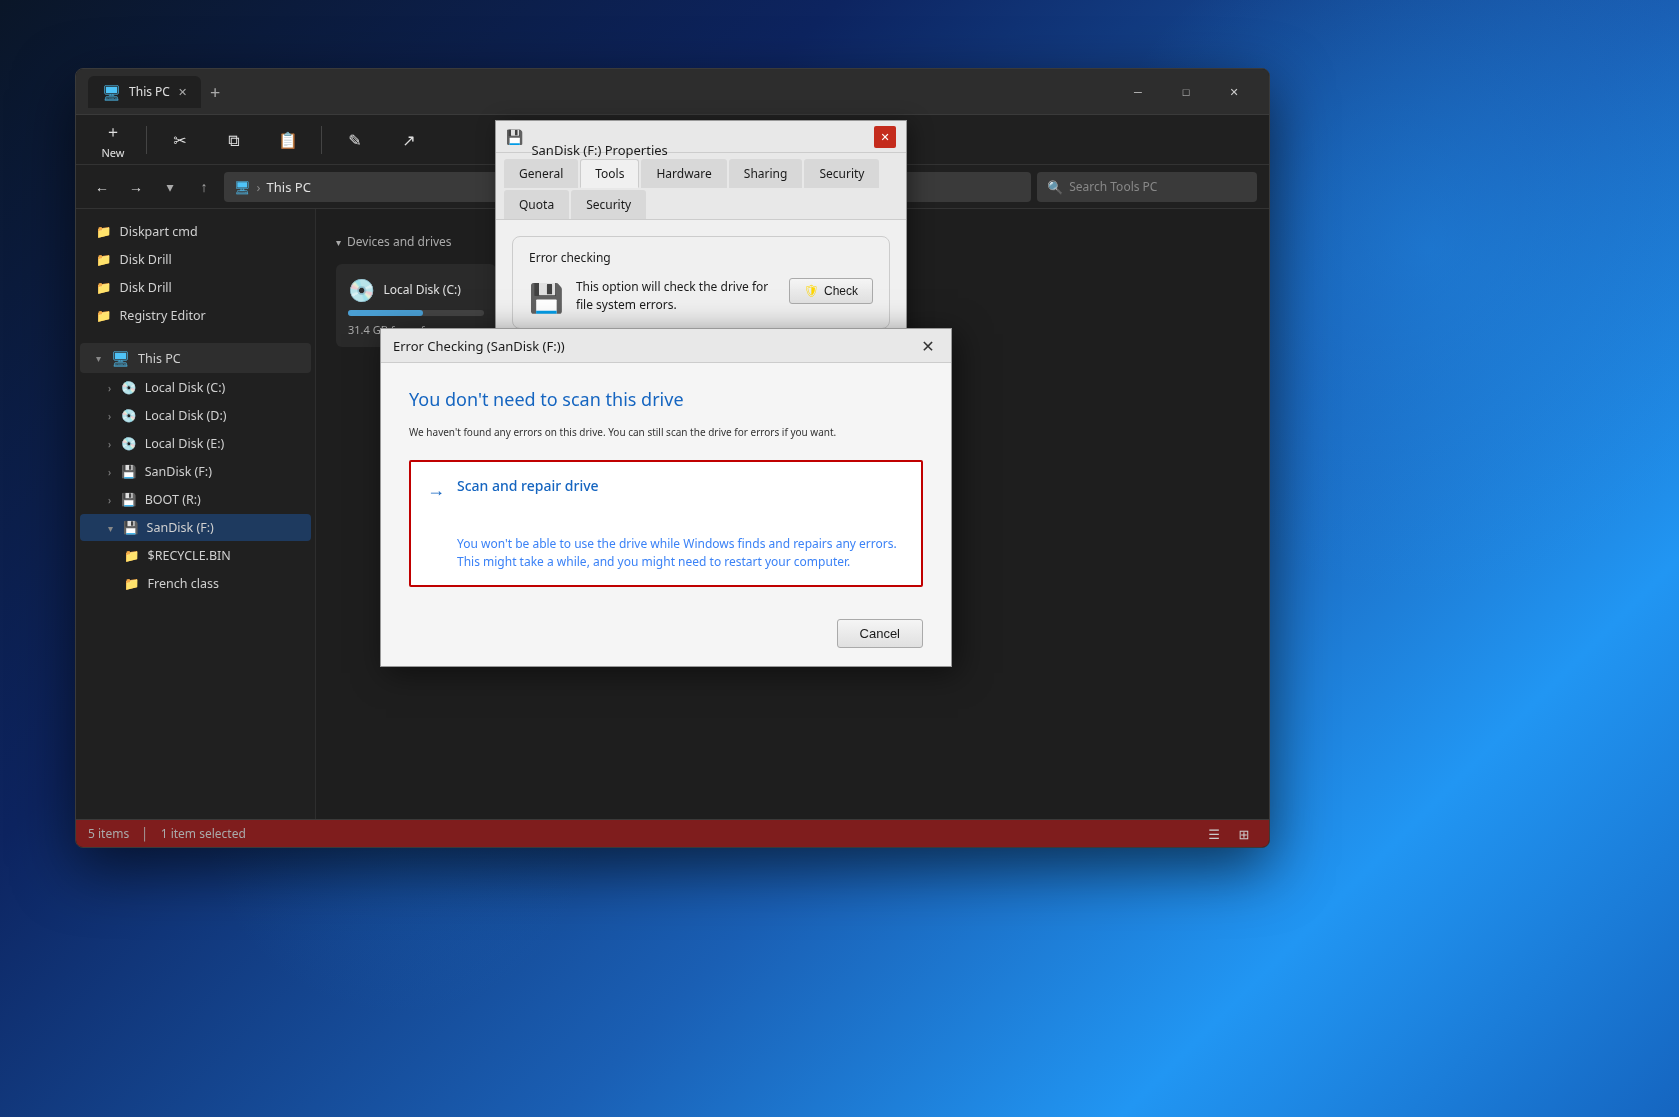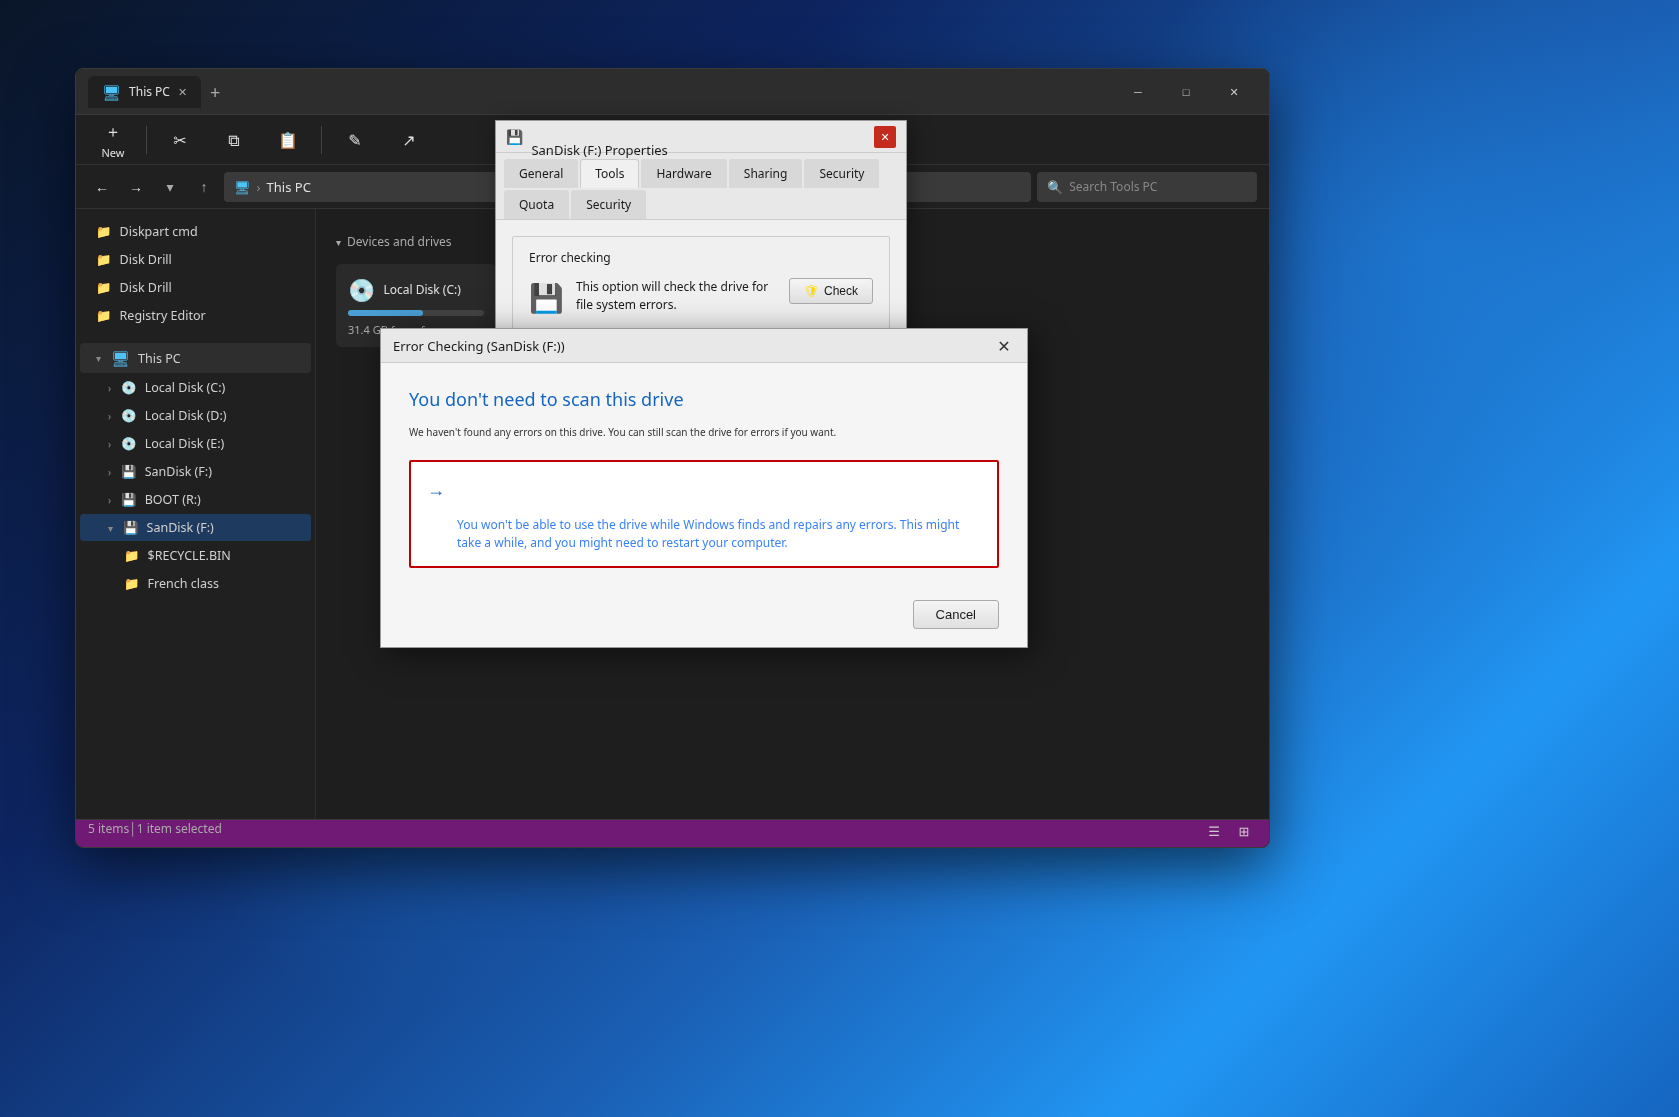--- a/index.html
+++ b/index.html
@@ -238,27 +238,28 @@
     .drive-top { display: flex; align-items: center; gap: 8px; }
     .drive-icon { font-size: 22px; }
     .drive-name { font-size: 12px; color: #e0e0e0; }
     .drive-bar-bg { height: 6px; background: #444; border-radius: 3px; }
     .drive-bar-fill { height: 6px; border-radius: 3px; background: #4a9fd4; }
     .drive-info { font-size: 11px; color: #aaa; }
 
     
     .status-bar {
       height: 28px;
-      background: #701a75;
+      background: #7f1d1d;
       border-top: 1px solid #3a3a3a;
       display: flex;
+      align-items: center;
       padding: 0 12px;
       font-size: 12px;
       color: #aaa;
-      gap: 0;
+      gap: 12px;
       flex-shrink: 0;
     }
     .status-bar-right {
       margin-left: auto;
       display: flex;
       gap: 4px;
     }
     .view-btn {
       width: 26px;
       height: 22px;
@@ -332,21 +333,21 @@
     }
 
     
     .props-content {
       padding: 16px;
       background: #f0f0f0;
     }
     .error-checking-group {
       border: 1px solid #ccc;
       padding: 12px 16px;
-      border-radius: 2px;
+      border-radius: 8px;
     }
     .error-checking-title {
       font-size: 12px;
       color: #1a1a1a;
       margin-bottom: 12px;
     }
     .error-checking-row {
       display: flex;
       align-items: flex-start;
       gap: 12px;
@@ -390,21 +391,21 @@
       border-radius: 3px;
       cursor: pointer;
     }
     .props-footer-btn.disabled { color: #aaa; cursor: default; }
 
     
     .error-checking-dialog {
       position: absolute;
       top: 328px;
       left: 380px;
-      width: 648px;
+      width: 572px;
       background: #f5f5f5;
       border: 1px solid #999;
       box-shadow: 6px 6px 30px rgba(0,0,0,0.5);
       z-index: 20;
     }
     .ec-title-bar {
       background: #e8e8e8;
       height: 34px;
       display: flex;
       align-items: center;
@@ -737,20 +738,21 @@
     <div class="ec-close-btn">✕</div>
   </div>
 
   <div class="ec-content">
     <div class="ec-heading">You don't need to scan this drive</div>
     <div class="ec-message">We haven't found any errors on this drive. You can still scan the drive for errors if you want.</div>
 
     <div class="scan-repair-option">
       <span class="scan-arrow">→</span>
       <div class="scan-texts">
+        <div class="scan-title">Scan and repair drive</div>
         <div class="scan-desc">You won't be able to use the drive while Windows finds and repairs any errors. This might take a while, and you might need to restart your computer.</div>
       </div>
     </div>
   </div>
 
   <div class="ec-footer">
     <button class="cancel-btn">
       <span>Cancel</span>
     </button>
   </div>

